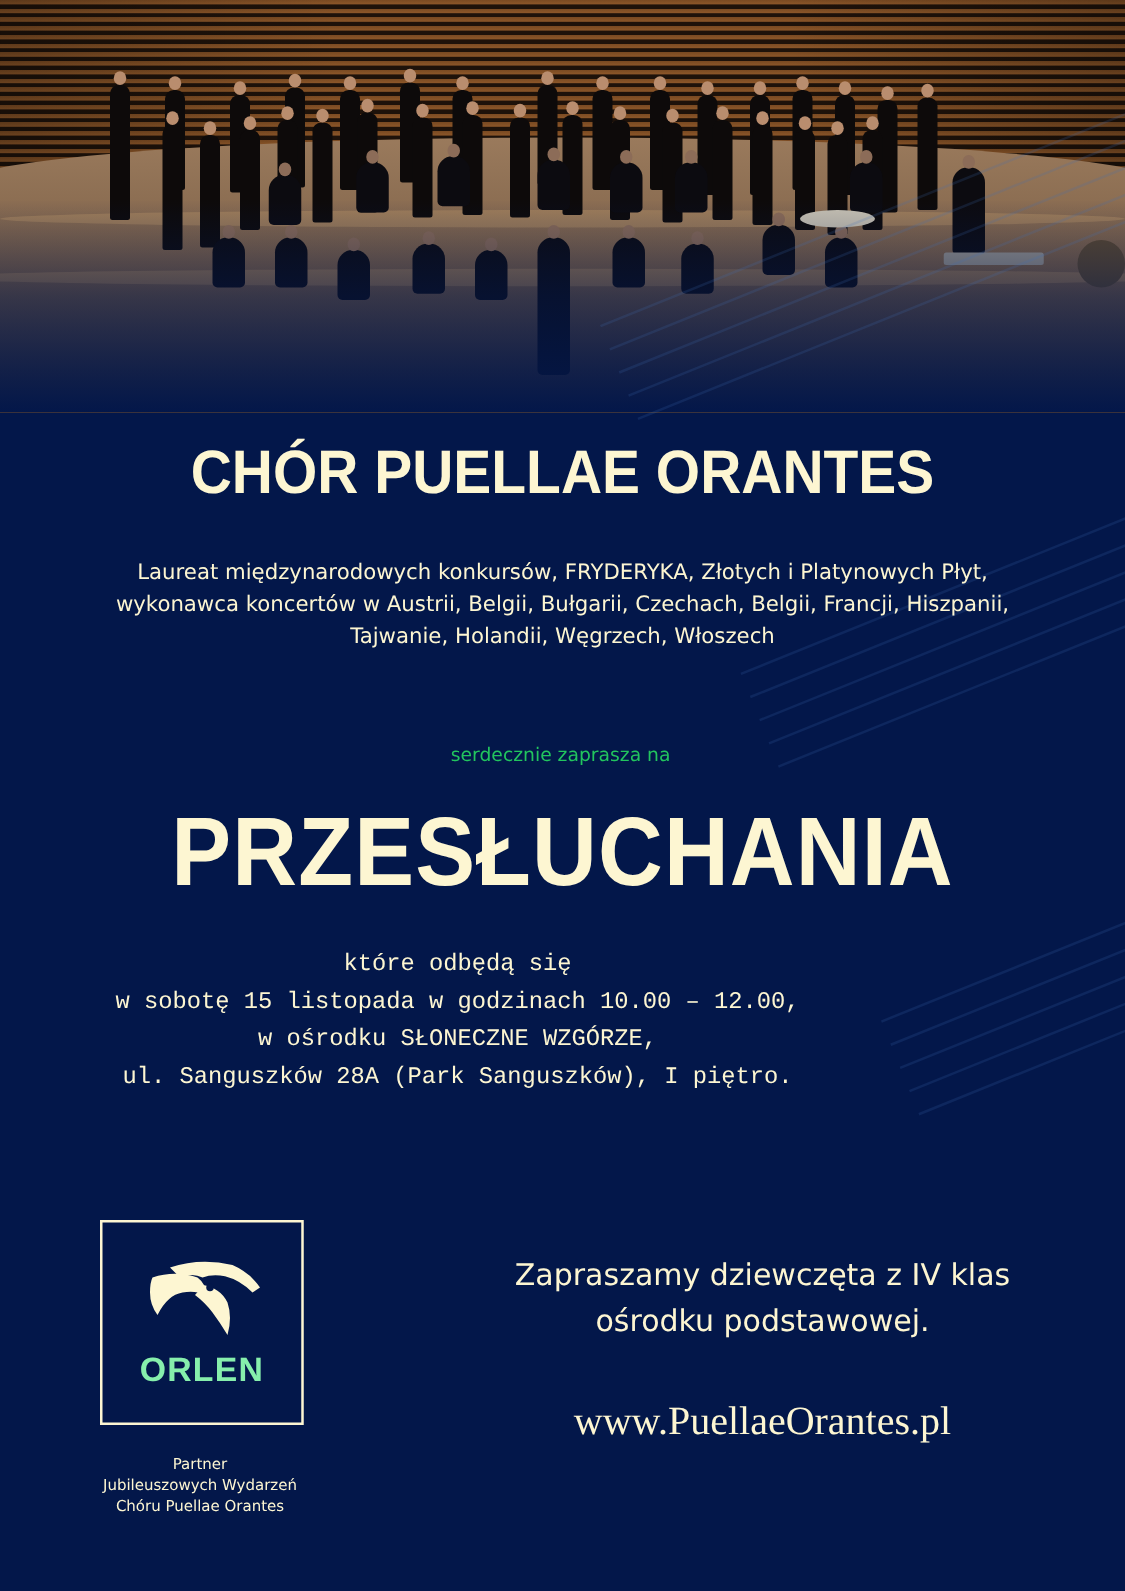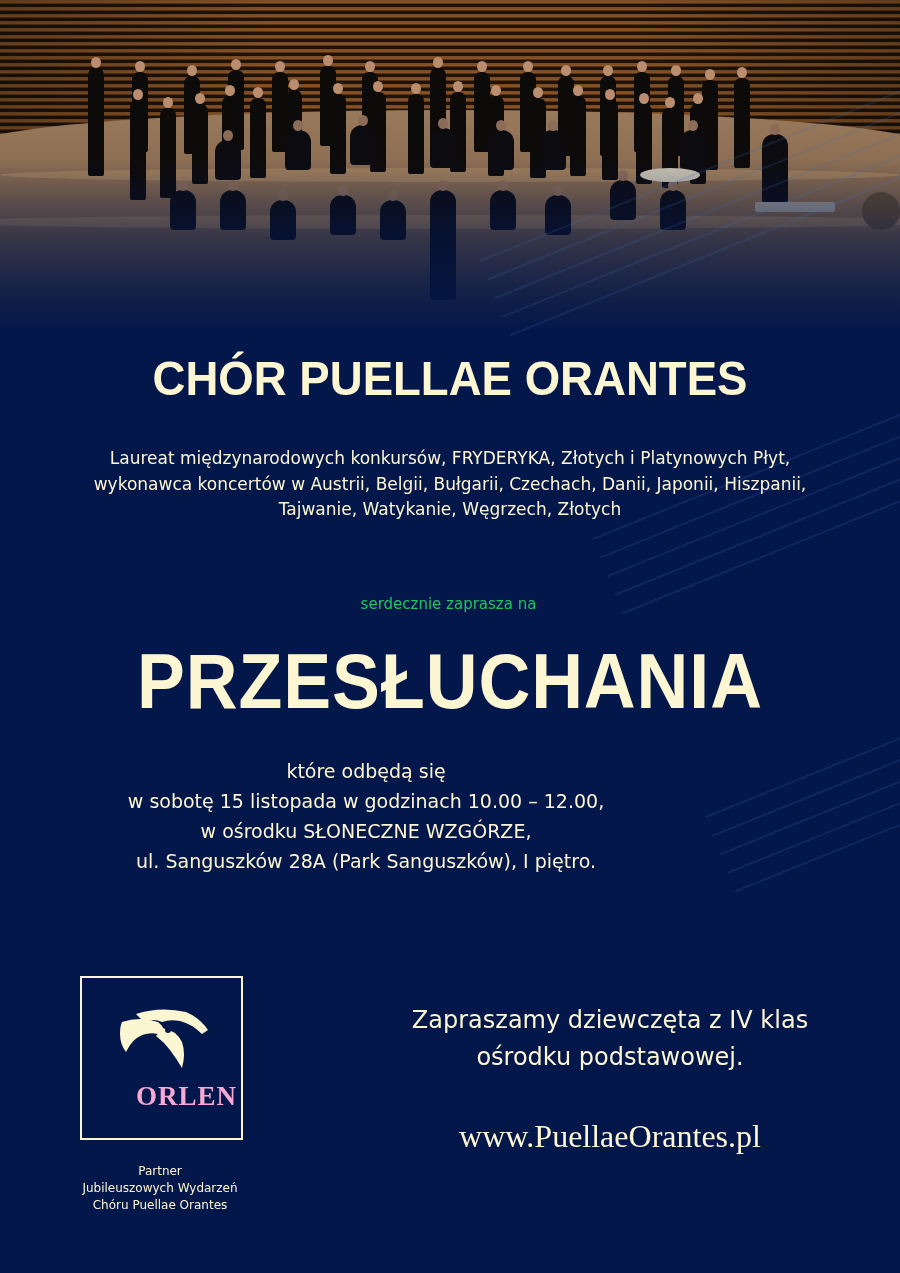--- a/index.html
+++ b/index.html
@@ -26,25 +26,25 @@
 
   
   .staff { position:absolute; left:480px; top:260px; width:700px; height:1100px; transform:rotate(-22deg); transform-origin:0 0; opacity:0.18; pointer-events:none; }
   .staff .line { position:absolute; left:0; width:100%; height:2px; background:#3f6fb8; }
 
   .content { position:absolute; left:0; top:0; width:900px; height:1273px; }
   .title { position:absolute; top:350px; left:0; width:900px; text-align:center; font-family:"Liberation Sans", sans-serif; font-weight:bold; font-size:49px; letter-spacing:0px; color:#fdf6d2; transform:scaleX(0.93); }
   .desc { position:absolute; top:446px; left:0; width:900px; text-align:center; font-family:"DejaVu Sans", sans-serif; font-size:17px; line-height:25.5px; color:#fdf6d2; }
   .invite { position:absolute; top:595px; left:0; width:897px; text-align:center; font-size:15px; color:#22c55e; }
   .headline { position:absolute; top:636px; left:0; width:900px; text-align:center; font-family:"Liberation Sans", sans-serif; font-weight:bold; font-size:78px; letter-spacing:1px; color:#fdf6d2; transform:scaleX(0.92); }
-  .details { position:absolute; top:756px; left:0; width:732px; text-align:center; font-size:19px; line-height:30px; color:#fdf6d2; }
+  .details { position:absolute; top:756px; left:0; width:732px; text-align:center; font-size:19px; line-height:30px; color:#fdf6d2;font-family:Liberation Mono, monospace; }
 
   .logo-box { position:absolute; left:80px; top:976px; width:163px; height:164px; border:2px solid #fdf6d2; box-sizing:border-box; }
   .logo-box svg { position:absolute; left:38px; top:30px; }
-  .logo-word { position:absolute; left:0; width:100%; top:103px; text-align:center; font-family:Liberation Serif, serif; font-weight:bold; font-size:27px; letter-spacing:1px; color:#f9a8d4;padding-left:25px; }
+  .logo-word { position:absolute; left:0; width:100%; top:103px; text-align:center; font-family:Liberation Sans, sans-serif; font-weight:bold; font-size:27px; letter-spacing:1px; color:#86efac; }
   .partner { position:absolute; left:40px; width:240px; top:1163px; text-align:center; font-size:12px; line-height:17px; color:#fdf6d2; }
 
   .call { position:absolute; left:340px; width:540px; top:1002px; text-align:center; font-size:24px; line-height:37px; color:#fdf6d2; }
   .url { position:absolute; left:340px; width:540px; top:1118px; text-align:center; font-family:"Liberation Serif", serif; font-size:32px; color:#fdf6d2; }
 </style>
 </head>
 <body>
 
 <div class="poster">
 
@@ -130,22 +130,22 @@
     <div class="line" style="top:640px"></div>
     <div class="line" style="top:660px"></div>
     <div class="line" style="top:680px"></div>
   </div>
 
   <div class="content">
     <div class="title">CHÓR PUELLAE ORANTES</div>
 
     <div class="desc">
       <div>Laureat międzynarodowych konkursów, FRYDERYKA, Złotych i Platynowych Płyt,</div>
-      <div>wykonawca koncertów w Austrii, Belgii, Bułgarii, Czechach, Danii, Japonii, Hiszpanii,</div>
-      <div>Tajwanie, Watykanie, Węgrzech, Złotych</div>
+      <div>wykonawca koncertów w Austrii, Belgii, Bułgarii, Czechach, Belgii, Francji, Hiszpanii,</div>
+      <div>Tajwanie, Holandii, Węgrzech, Włoszech</div>
     </div>
 
     <div class="invite">serdecznie zaprasza na</div>
 
     <div class="headline">PRZESŁUCHANIA</div>
 
     <div class="details">
       <div>które odbędą się</div>
       <div>w sobotę 15 listopada w godzinach 10.00 – 12.00,</div>
       <div>w ośrodku SŁONECZNE WZGÓRZE,</div>

